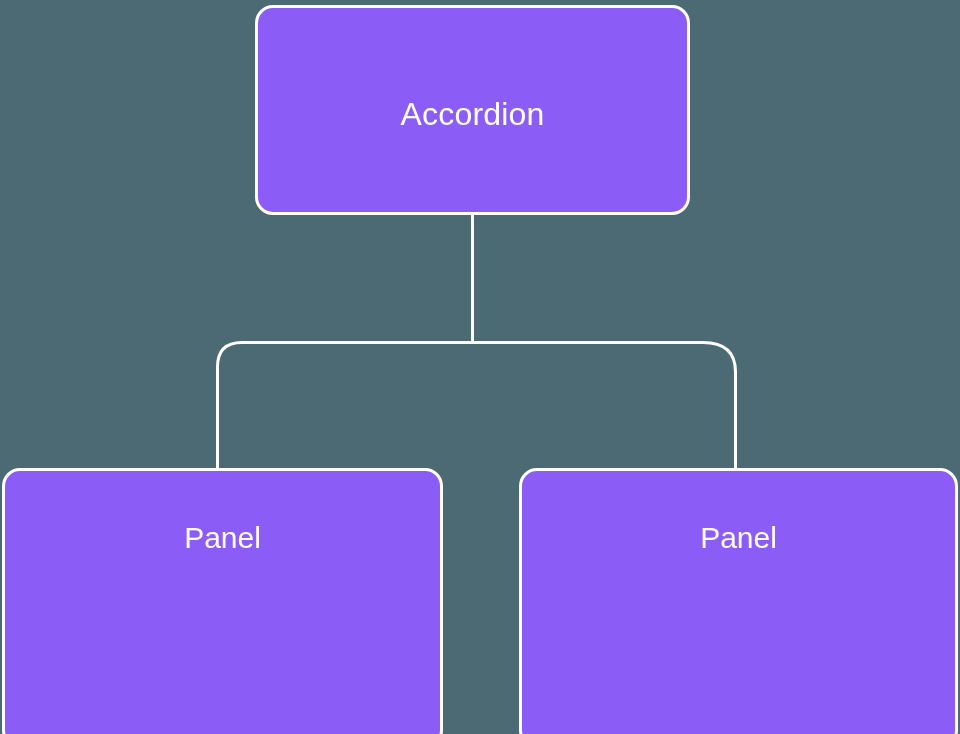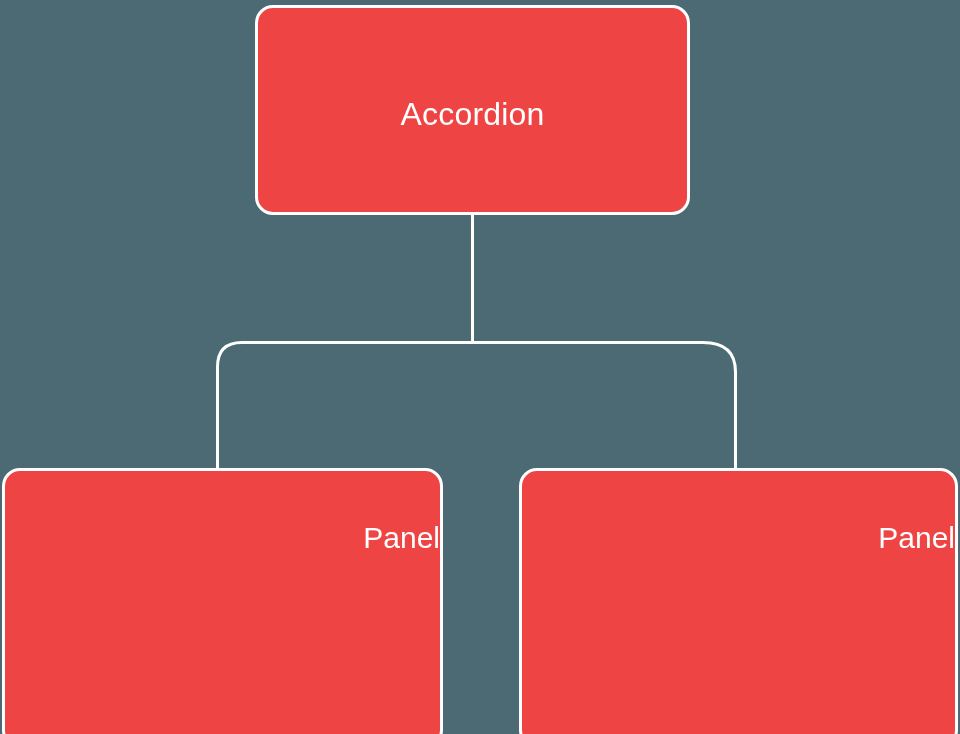--- a/index.html
+++ b/index.html
@@ -26,21 +26,21 @@
     left: 0;
     top: 0;
     width: 960px;
     height: 734px;
     pointer-events: none;
   }
 
   
   .node-card {
     position: absolute;
-    background: #ef4444;
+    background: #8b5cf6;
     border: 3px solid #ffffff;
     border-radius: 18px;
     box-sizing: border-box;
     padding-left: 48px;
   }
 
   #node-accordion {
     left: 255px;
     top: 5px;
     width: 435px;
@@ -69,21 +69,21 @@
     left: 519px;
     top: 468px;
     width: 439px;
     height: 280px;
   }
   .node-title-panel {
     position: absolute;
     left: 0;
     right: 0;
     top: 50px;
-    text-align: right;
+    text-align: center;
     color: #ffffff;
     font-size: 30px;
     font-weight: 400;
     line-height: 34px;
   }
 </style>
 </head>
 <body>
 
 <div id="stage">

